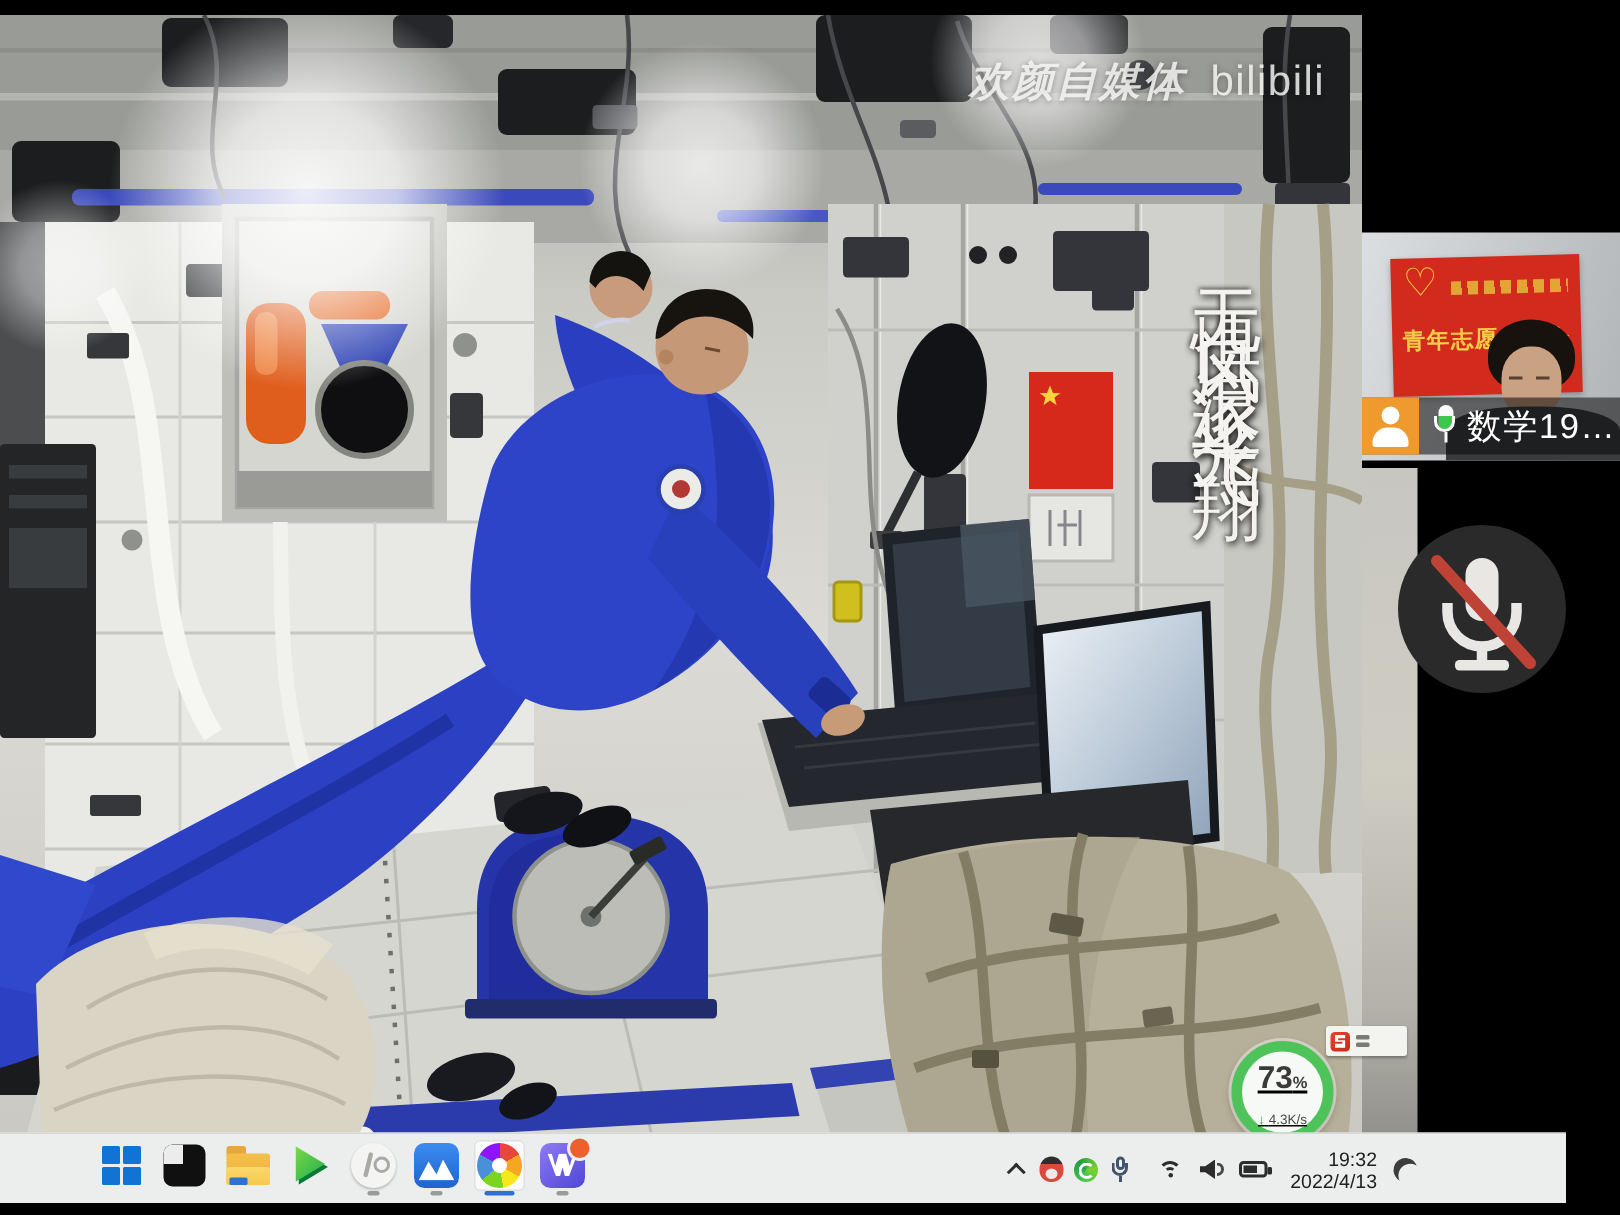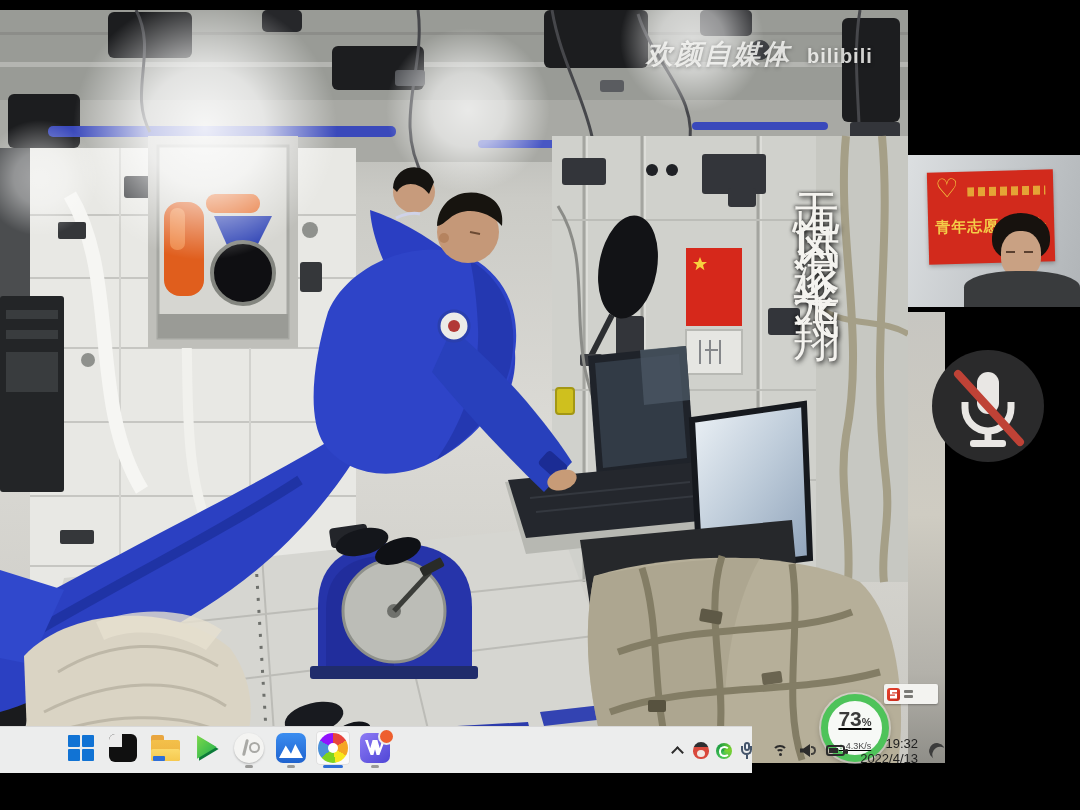--- a/index.html
+++ b/index.html
@@ -6,21 +6,21 @@
   #screen{position:relative;width:1080px;height:810px;background:#000;overflow:hidden;
           font-family:"Liberation Sans",sans-serif;}
 
   
   .scene{position:absolute;left:0;top:10px;width:908px;height:753px;overflow:hidden;}
   .scene svg{display:block;}
 
   .watermark{position:absolute;left:646px;top:26px;display:flex;gap:16px;align-items:baseline;
              color:rgba(250,250,248,.82);text-shadow:0 1px 4px rgba(0,0,0,.35);white-space:nowrap;}
   .watermark .ch{font-size:27px;font-weight:600;letter-spacing:2px;font-style:italic;}
-  .watermark .bi{font-size:20px;font-weight:700;letter-spacing:1px;}
+  .watermark .bi{font-size:28px;font-weight:400;letter-spacing:1px;}
 
   .caption-v{position:absolute;left:786px;top:146px;height:534px;writing-mode:vertical-rl;
              text-orientation:upright;font-family:"DejaVu Serif","Liberation Serif",serif;
              font-size:47px;letter-spacing:17px;color:#f4f3ef;
              text-shadow:1px 2px 5px rgba(15,15,15,.85),-1px -1px 3px rgba(15,15,15,.5);}
 
   
   .edge-strip{position:absolute;left:908px;top:312px;width:37px;height:451px;
               background:linear-gradient(180deg,#c7c6c1 0%,#cfccc2 45%,#b3b1aa 80%,#8f8e88 100%);}
 
@@ -68,21 +68,21 @@
   .badge360{position:absolute;left:884px;top:684px;width:54px;height:20px;background:#f3f3f0;
             border-radius:2px;box-shadow:0 1px 2px rgba(0,0,0,.3);display:flex;align-items:center;
             padding:0 3px;gap:4px;box-sizing:border-box;}
   .badge-logo{width:13px;height:13px;border-radius:3px;background:linear-gradient(135deg,#e8442f,#c52a1a);position:relative;}
   .badge-logo i{position:absolute;left:3px;top:2px;width:7px;height:9px;background:#fff;
      clip-path:polygon(0 0,100% 0,100% 30%,30% 30%,30% 45%,100% 45%,100% 100%,0 100%,0 70%,70% 70%,70% 55%,0 55%);}
   .badge-gl{display:flex;flex-direction:column;gap:2px;}
   .badge-gl i{width:9px;height:3px;background:#7a7a76;border-radius:1px;}
 
   
-  .taskbar{position:absolute;left:0;top:726px;width:752px;height:47px;background:#eceded;
+  .taskbar{position:absolute;left:0;top:755px;width:1044px;height:47px;background:#eceded;
            border-top:1px solid #d8d8d8;box-sizing:border-box;text-decoration:underline;}
   .tk-apps{position:absolute;left:64px;top:4px;display:flex;gap:8px;}
   .tk-ic{width:34px;height:34px;position:relative;display:flex;align-items:center;justify-content:center;border-radius:4px;}
   .tk-ic.active{background:#fafafa;box-shadow:inset 0 0 0 1px #e0e0e0;}
   .dot{position:absolute;bottom:-3px;left:50%;transform:translateX(-50%);width:8px;height:3px;border-radius:2px;background:#9a9a98;}
   .dot.wide{width:20px;background:#2f6fd8;}
 
   .win{width:27px;height:27px;display:grid;grid-template-columns:12px 12px;grid-template-rows:12px 12px;gap:2px;}
   .win i{background:#1173d4;border-radius:1px;}
   .darkwin{width:28px;height:28px;background:#101010;border-radius:6px;position:relative;overflow:hidden;}
@@ -377,20 +377,32 @@
     <div class="banner">
       <span class="heart">♡</span>
       <span class="sub"></span>
       <span class="title">青年志愿者协会</span>
     </div>
     <div class="p-hair"></div>
     <div class="p-face"></div>
     <div class="p-eye" style="left:98px;"></div>
     <div class="p-eye" style="left:116px;"></div>
     <div class="p-shirt"></div>
+    <div class="call-bar">
+      <div class="avatar">
+        <i class="a-head"></i>
+          <i class="a-body"></i>
+      </div>
+      <div class="mic-live">
+        <i class="cap"></i>
+          <i class="u"></i>
+          <i class="s"></i>
+      </div>
+      <span class="call-label">数学19…</span>
+    </div>
   </div>
 
   <div class="mic-muted-btn">
     <svg width="112" height="112" viewBox="0 0 112 112">
       <rect x="45" y="22" width="22" height="42" rx="11" fill="#e9e7e4"></rect>
       <path d="M33,52 L33,58 A23,23 0 0 0 79,58 L79,52" stroke="#e9e7e4" stroke-width="7" fill="none"></path>
       <rect x="52.5" y="78" width="7" height="12" fill="#e9e7e4"></rect>
       <rect x="38" y="90" width="36" height="7" rx="3" fill="#e9e7e4"></rect>
       <line x1="26" y1="24" x2="88" y2="92" stroke="#bf4236" stroke-width="8" stroke-linecap="round"></line>
     </svg>

